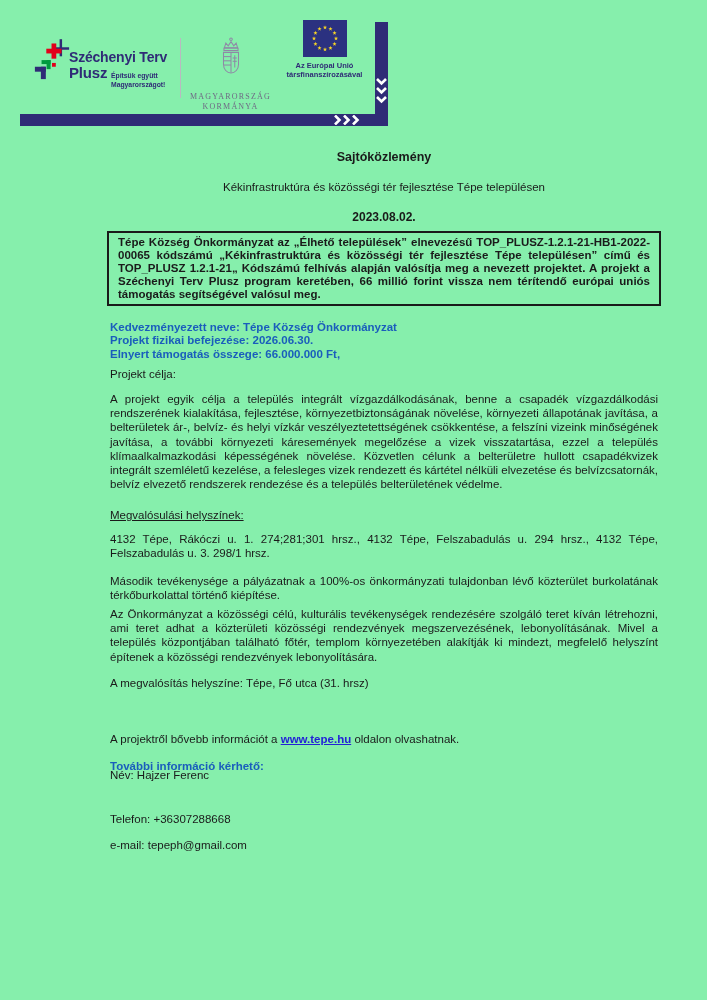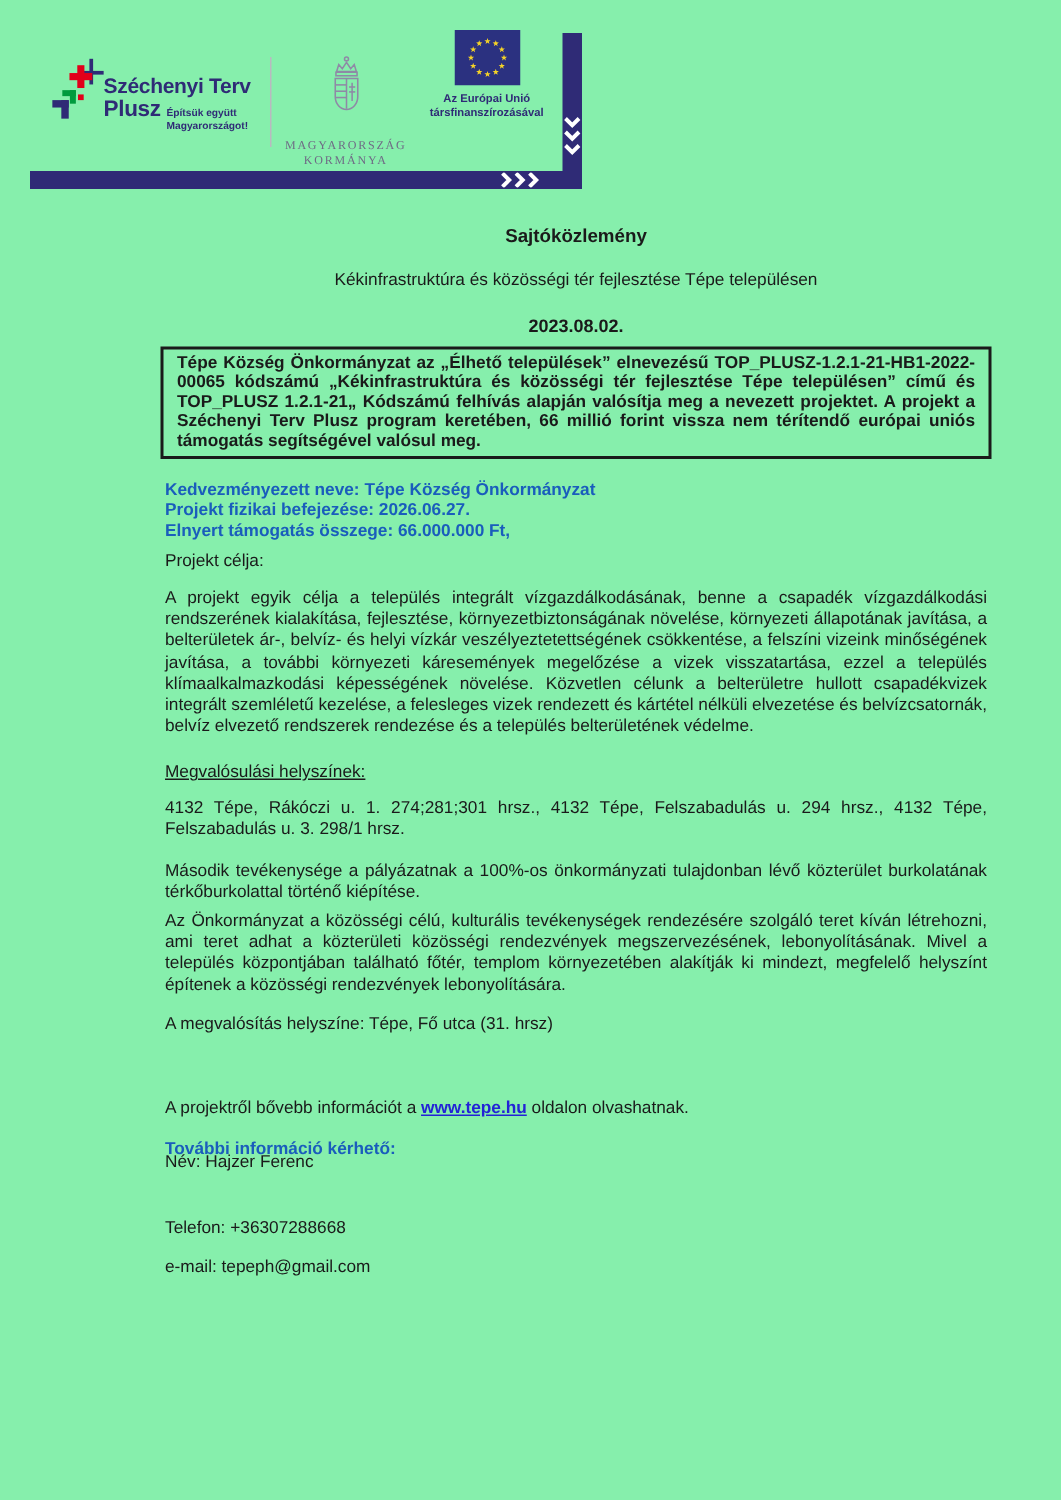--- a/index.html
+++ b/index.html
@@ -172,21 +172,21 @@
     <div class="abs ctr b title">Sajtóközlemény</div>
 
     <div class="abs ctr subtitle">Kékinfrastruktúra és közösségi tér fejlesztése Tépe településen</div>
 
     <div class="abs ctr b date">2023.08.02.</div>
 
     <div class="abs leadbox">Tépe Község Önkormányzat az „Élhető települések” elnevezésű TOP_PLUSZ-1.2.1-21-HB1-2022-00065 kódszámú „Kékinfrastruktúra és közösségi tér fejlesztése Tépe településen” című és TOP_PLUSZ 1.2.1-21„ Kódszámú felhívás alapján valósítja meg a nevezett projektet. A projekt a Széchenyi Terv Plusz program keretében, 66 millió forint vissza nem térítendő európai uniós támogatás segítségével valósul meg.</div>
 
     <div class="abs facts">
       <div>Kedvezményezett neve: Tépe Község Önkormányzat</div>
-      <div>Projekt fizikai befejezése: 2026.06.27.</div>
+      <div>Projekt fizikai befejezése: 2026.06.30.</div>
       <div>Elnyert támogatás összege: 66.000.000 Ft,</div>
     </div>
 
     <div class="abs label goal-label">Projekt célja:</div>
 
     <div class="abs goal-text">A projekt egyik célja a település integrált vízgazdálkodásának, benne a csapadék vízgazdálkodási rendszerének kialakítása, fejlesztése, környezetbiztonságának növelése, környezeti állapotának javítása, a belterületek ár-, belvíz- és helyi vízkár veszélyeztetettségének csökkentése, a felszíni vizeink minőségének javítása, a további környezeti káresemények megelőzése a vizek visszatartása, ezzel a település klímaalkalmazkodási képességének növelése. Közvetlen célunk a belterületre hullott csapadékvizek integrált szemléletű kezelése, a felesleges vizek rendezett és kártétel nélküli elvezetése és belvízcsatornák, belvíz elvezető rendszerek rendezése és a település belterületének védelme.</div>
 
     <div class="abs label loc-label">Megvalósulási helyszínek:</div>
 
     <div class="abs loc-text">4132 Tépe, Rákóczi u. 1. 274;281;301 hrsz., 4132 Tépe, Felszabadulás u. 294 hrsz., 4132 Tépe, Felszabadulás u. 3. 298/1 hrsz.</div>

